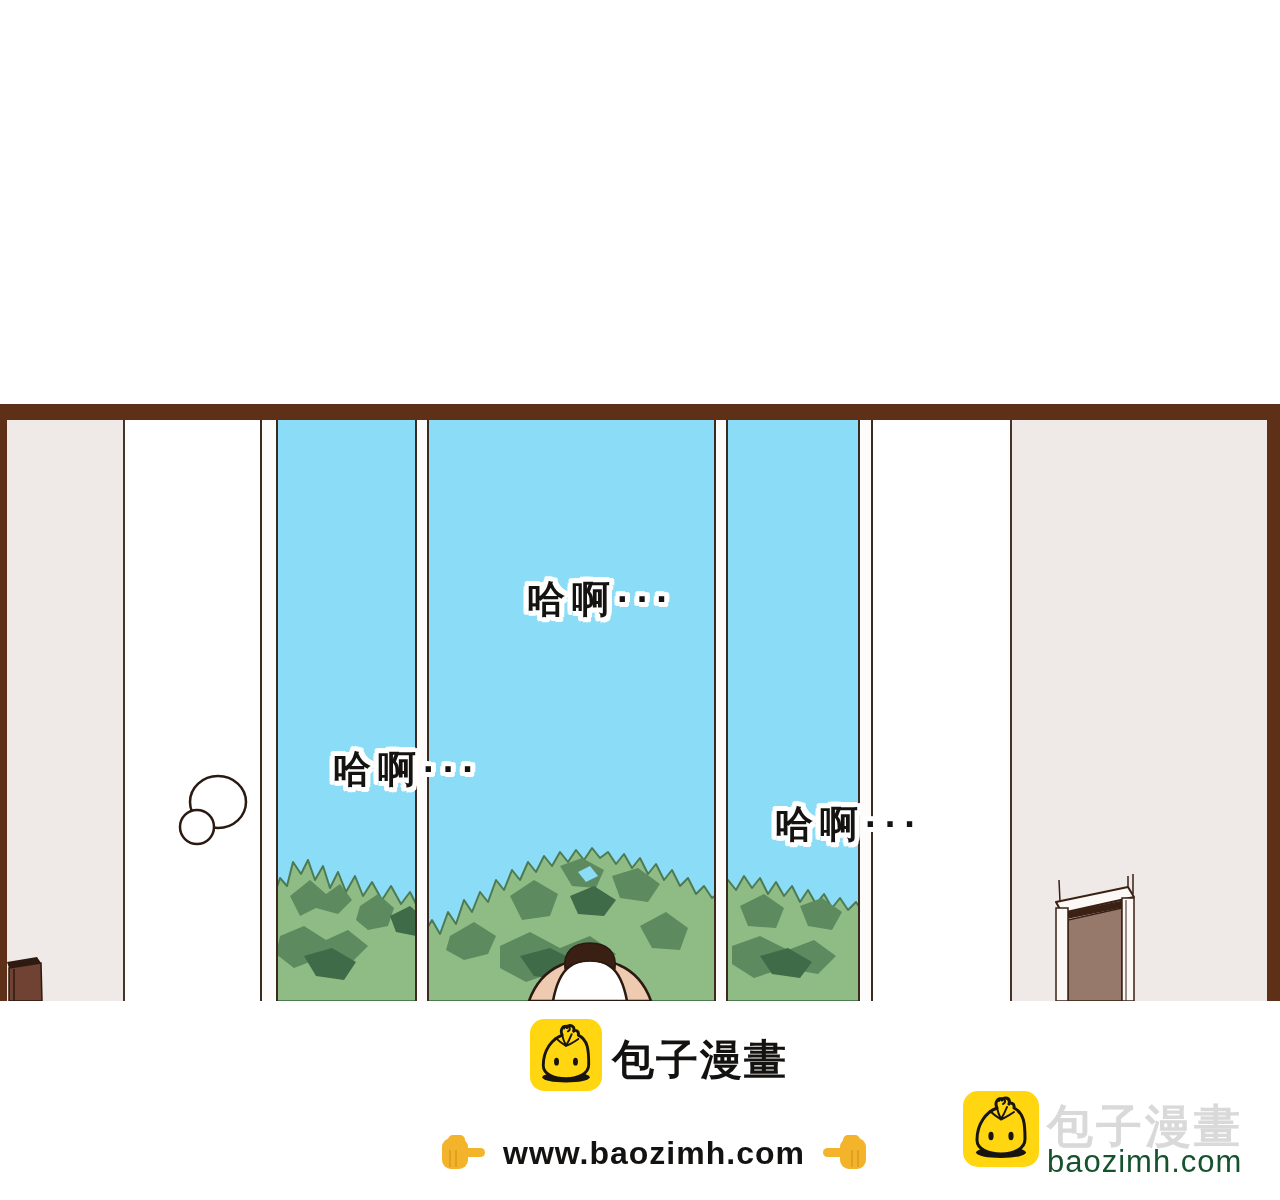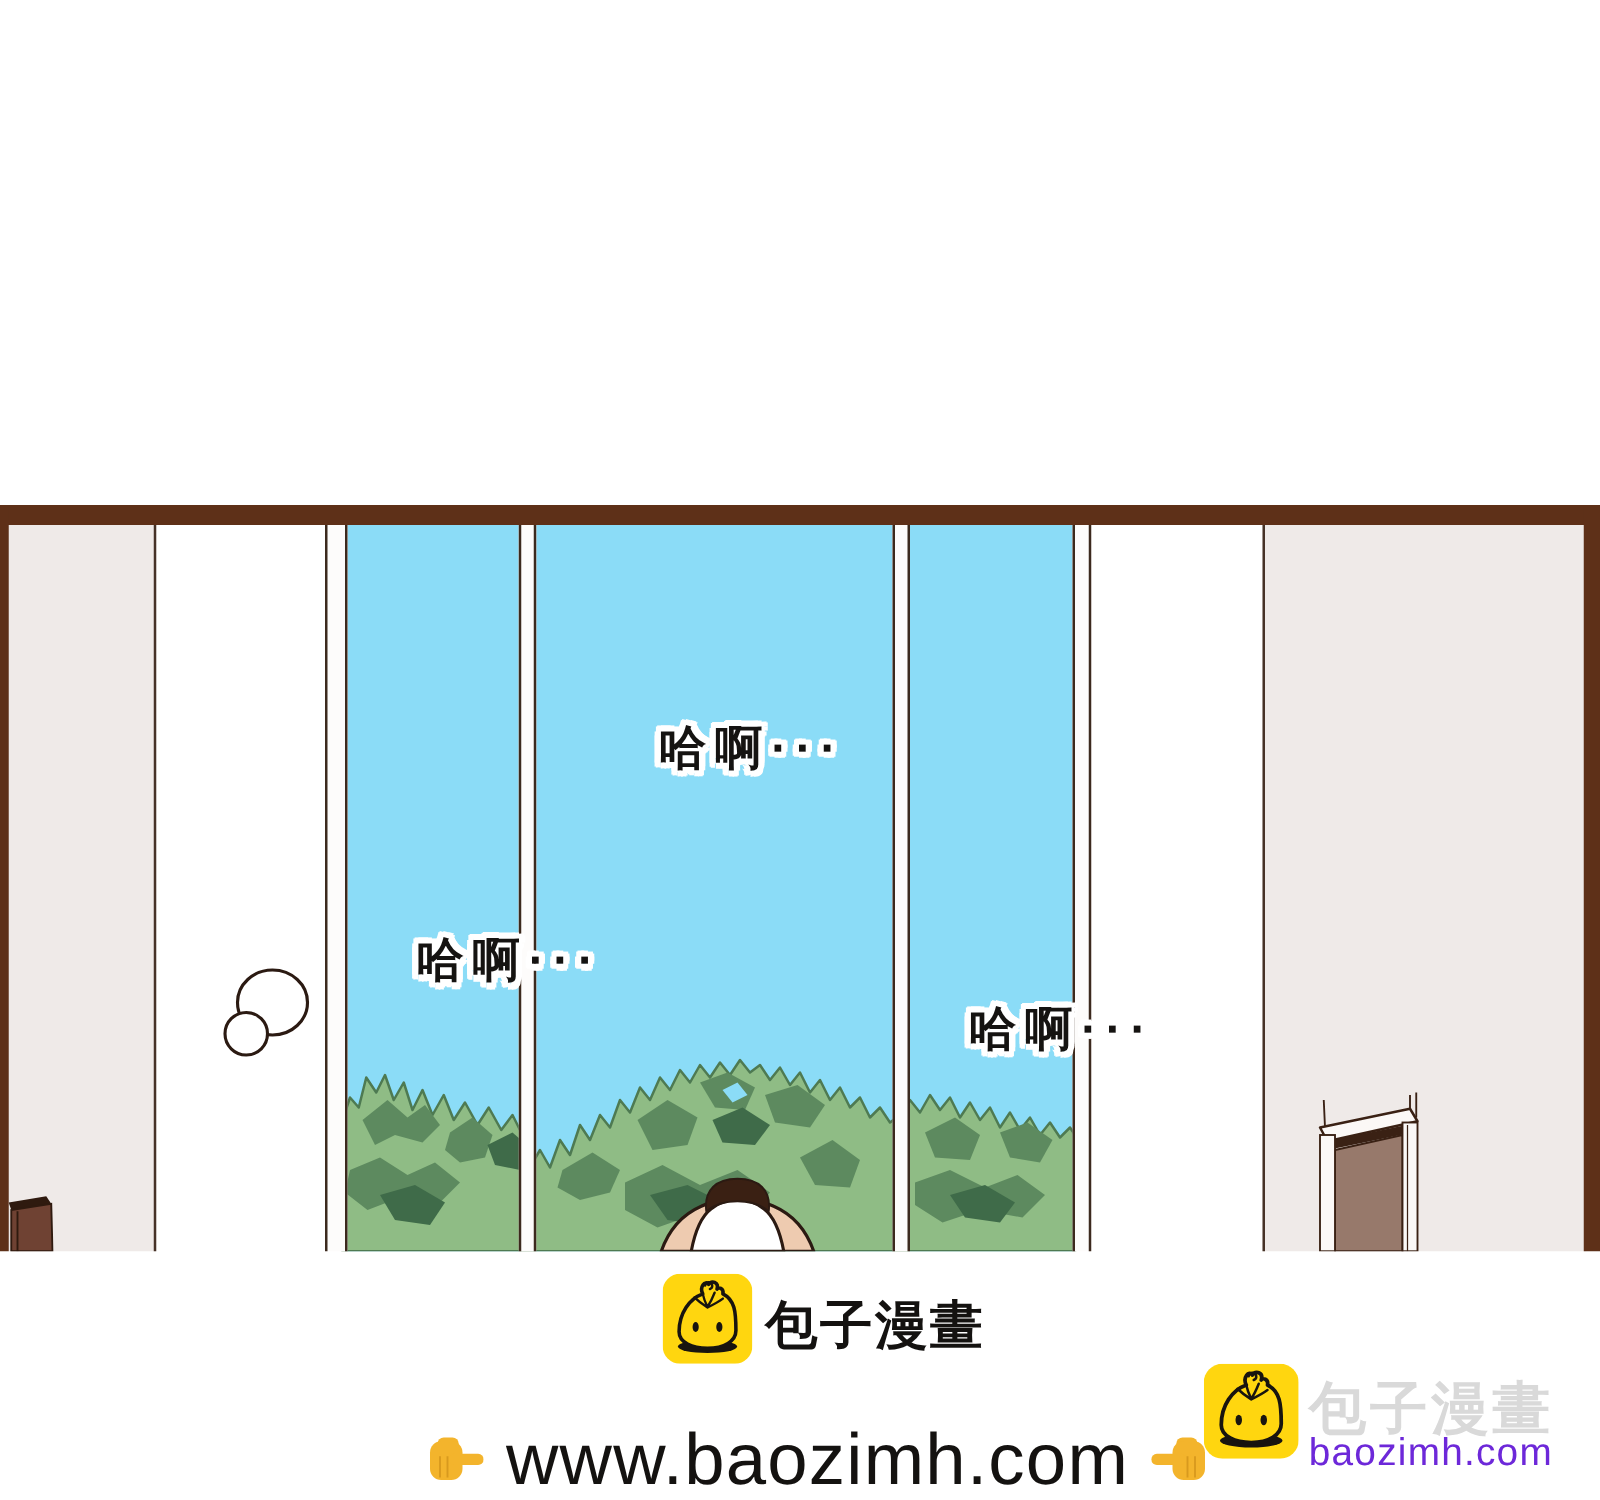--- a/index.html
+++ b/index.html
@@ -42,26 +42,26 @@
   .sfx-1{left:527px;top:174px;}
   .sfx-2{left:333px;top:344px;}
   .sfx-3{left:775px;top:399px;}
   
   .brand-icon{position:absolute;left:530px;top:1018px;width:72px;height:74px;}
   .brand-name{position:absolute;left:612px;top:1032px;font-size:42px;font-weight:bold;color:#141210;letter-spacing:2px;}
   .notice{position:absolute;left:0;top:1106px;width:1280px;text-align:center;
           font-size:25px;font-weight:bold;color:#141210;letter-spacing:1px;}
   .url-row{position:absolute;left:0;top:1134px;width:1280px;display:flex;justify-content:center;
            align-items:center;gap:18px;transform:translateX(14px);}
-  .url-text{font-size:58px;font-weight:400;color:#141210;letter-spacing:1px;}
+  .url-text{font-size:32px;font-weight:700;color:#141210;letter-spacing:1px;}
   .hand-svg{width:46px;height:38px;display:block;}
   
   .wm-icon{position:absolute;left:963px;top:1090px;width:76px;height:78px;}
   .wm-name{position:absolute;left:1047px;top:1096px;font-size:46px;font-weight:bold;color:#d9d9d9;letter-spacing:3px;}
-  .wm-domain{position:absolute;left:1047px;top:1144px;font-size:31px;color:#6d28d9;letter-spacing:1px;}
+  .wm-domain{position:absolute;left:1047px;top:1144px;font-size:31px;color:#14532d;letter-spacing:1px;}
 </style>
 </head>
 <body>
 
 <div class="canvas">
 
   <svg width="0" height="0" style="position:absolute">
     <defs>
       <symbol id="baozi-icon" viewBox="0 0 76 76">
         <rect x="0" y="0" width="76" height="76" rx="15" fill="#ffd60f"></rect>

